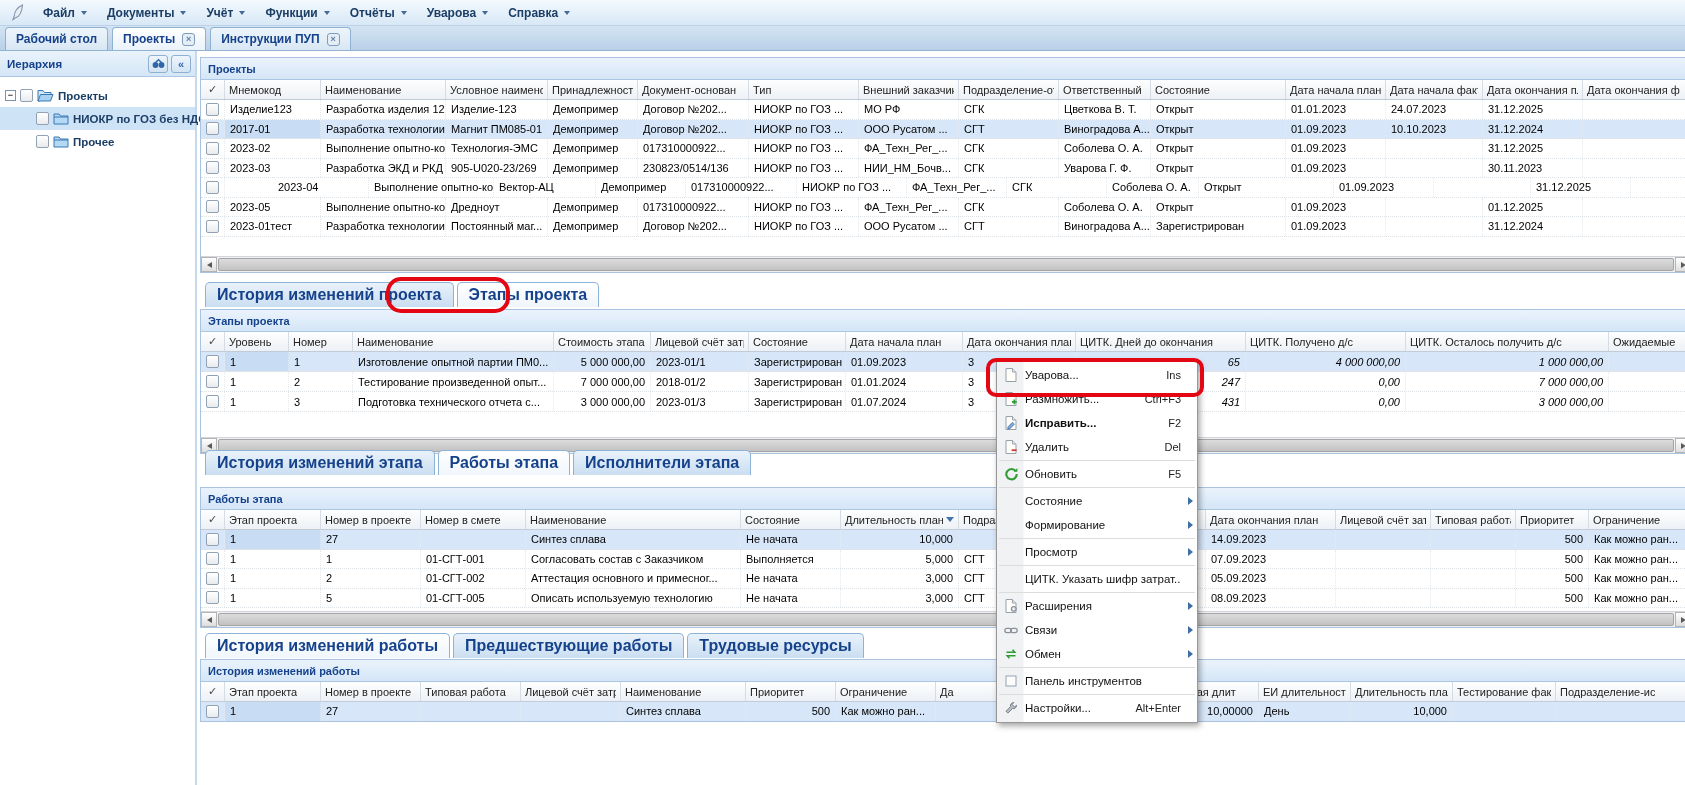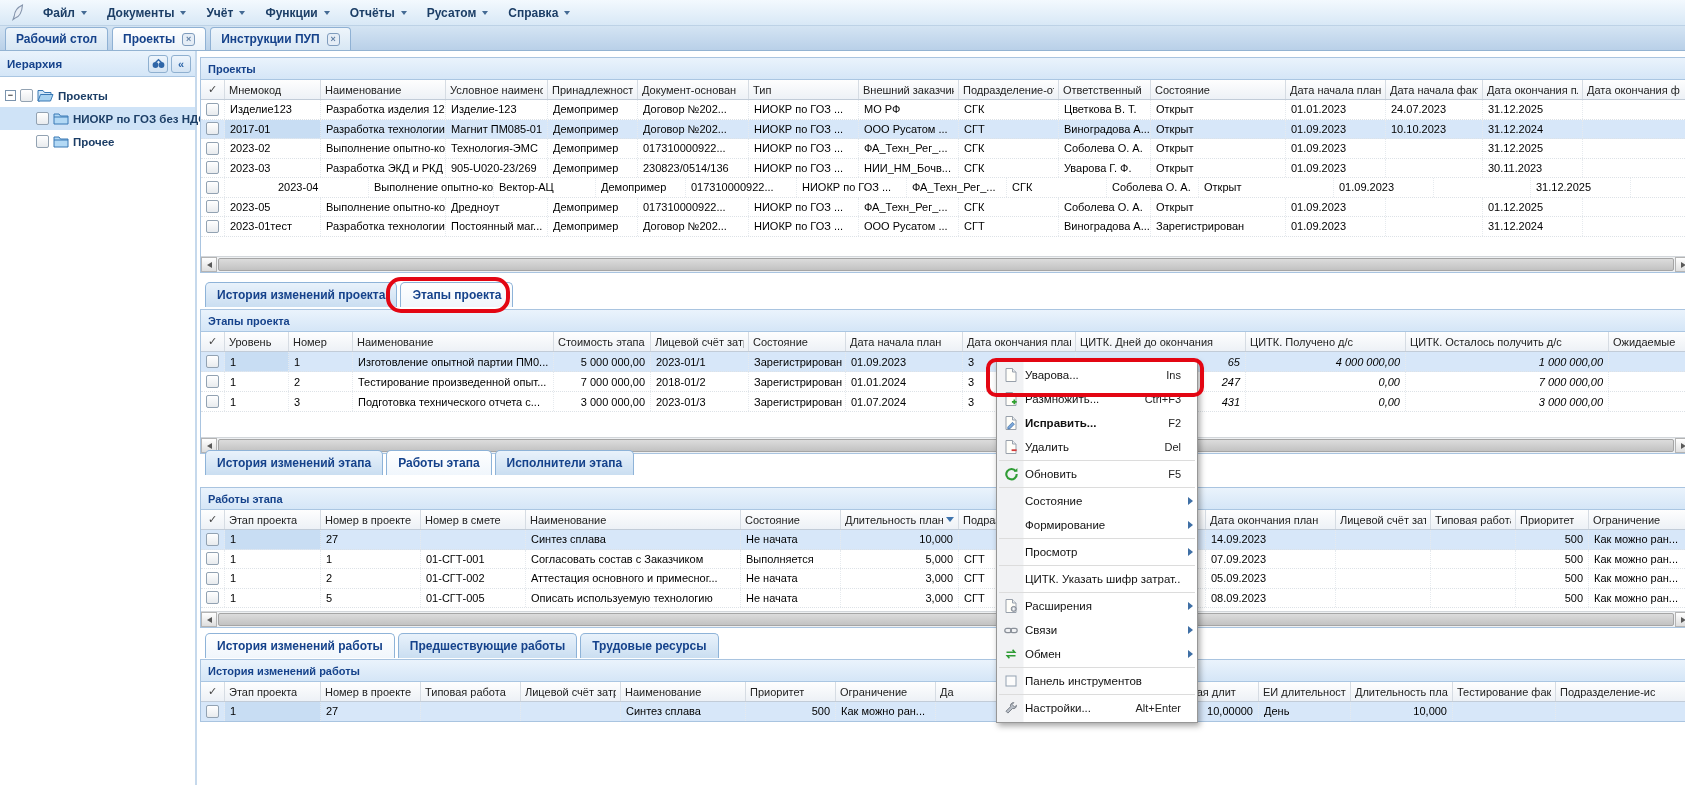--- a/index.html
+++ b/index.html
@@ -86,21 +86,21 @@
   .tri-right{width:0;height:0;border-top:3.5px solid transparent;border-bottom:3.5px solid transparent;
     border-left:5px solid #5a5a5a;}
   .sthumb{position:absolute;left:17px;right:17px;top:1px;height:13px;border:1px solid #a5a5a5;
     border-radius:2px;background:linear-gradient(#dcdcdc,#c2c2c2);}
 
   
   .tabsrow{position:absolute;left:200px;height:27px;display:flex;align-items:flex-end;gap:3px;
     padding-left:5px;}
   #tabs1{top:280px;} #tabs2{top:448px;} #tabs3{top:631px;}
   .tab{height:25px;display:flex;align-items:center;padding:0 11px;border:1px solid #8eb3d8;
-    border-bottom:none;border-radius:5px 5px 0 0;font-size:12px;font-weight:bold;color:#15428b;
+    border-bottom:none;border-radius:5px 5px 0 0;font-size:16px;font-weight:bold;color:#15428b;
     background:linear-gradient(#e9f2fb,#cadef1);white-space:nowrap;}
   .tab.active{background:linear-gradient(#ffffff,#f0f6fc);}
 
   
   #ctx{position:absolute;left:996px;top:360px;width:202px;z-index:50;
     border:1px solid #979797;box-shadow:2px 3px 6px rgba(0,0,0,.35);padding:2px 0;
     background:linear-gradient(90deg,#f1f2f4 0px,#f1f2f4 26px,#ffffff 27px);}
   .ctx-item{position:relative;display:flex;align-items:center;height:24px;padding-right:16px;}
   .ctx-icon{width:28px;display:flex;align-items:center;justify-content:center;flex:none;}
   .ctx-label{font-size:11.5px;color:#111;white-space:nowrap;overflow:hidden;flex:1;}
@@ -139,21 +139,21 @@
       </span>
       <span class="menu-item">
         <span>Функции</span>
         <span class="caret"></span>
       </span>
       <span class="menu-item">
         <span>Отчёты</span>
         <span class="caret"></span>
       </span>
       <span class="menu-item">
-        <span>Русатом</span>
+        <span>Уварова</span>
         <span class="caret"></span>
       </span>
       <span class="menu-item">
         <span>Справка</span>
         <span class="caret"></span>
       </span>
     </div>
 
   <div id="tabbar">
       <span class="wtab">

